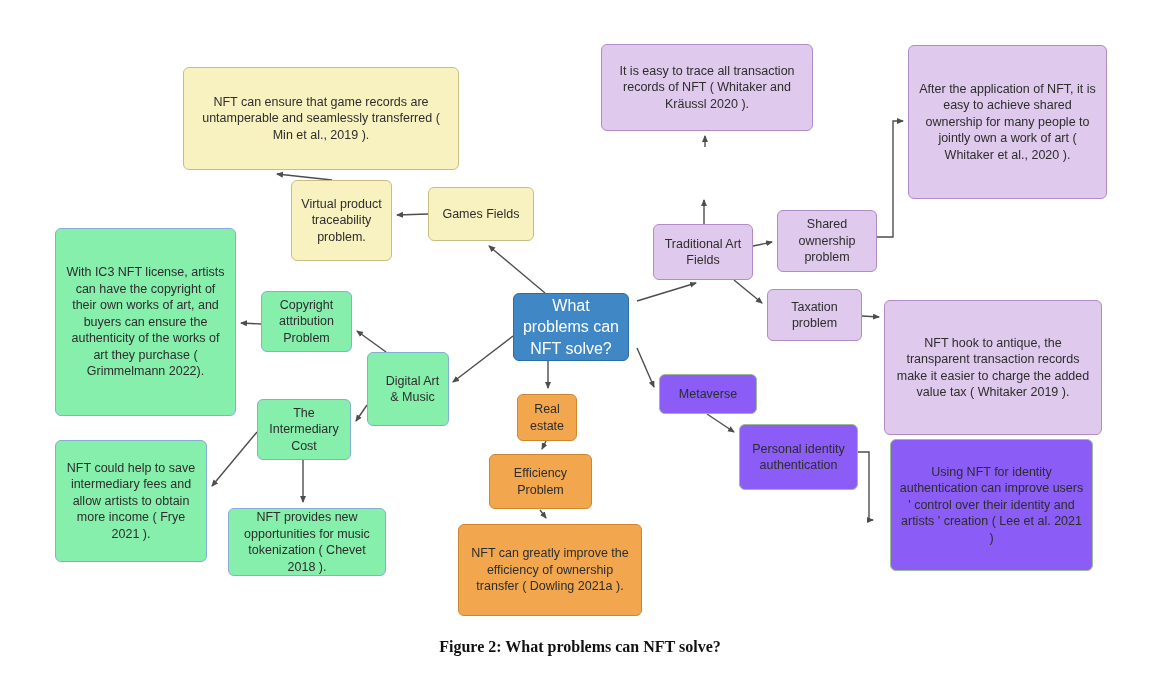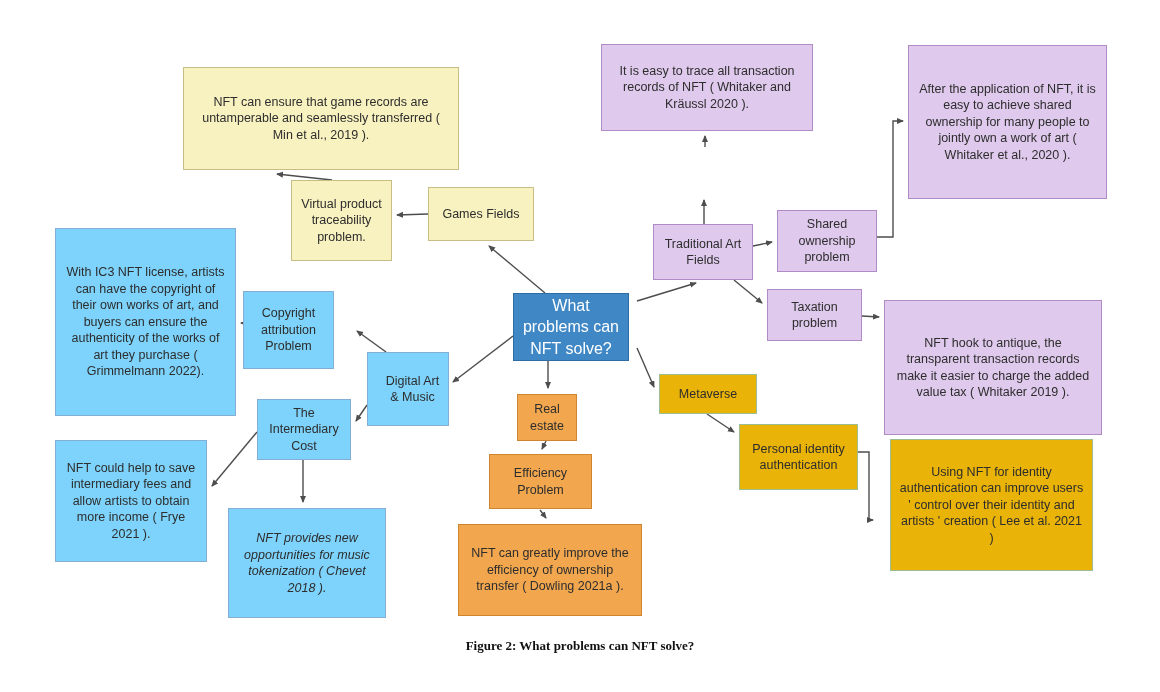--- a/index.html
+++ b/index.html
@@ -13,42 +13,42 @@
     background: #ffffff;
     overflow: hidden;
   }
   .edges { position: absolute; left: 0; top: 0; }
   .node {
     position: absolute;
     display: flex;
     align-items: center;
     justify-content: center;
     text-align: center;
-    border-radius: 0;
+    border-radius: 6px;
     border: 1px solid #999;
     font-size: 12.5px;
     line-height: 1.32;
     color: #2d2d2d;
     padding: 5px 7px;
   }
   .yellow  { background: #F8F2C0; border-color: #C8BE85; }
-  .blue    { background: #7dd3fc; border-color: #84AED3; }
+  .blue    { background: #86efac; border-color: #84AED3; }
   .purple  { background: #DFC9EC; border-color: #B08BC5; }
-  .green   { background: #eab308; border-color: #9CBD91; }
+  .green   { background: #8b5cf6; border-color: #9CBD91; }
   .orange  { background: #F2A74F; border-color: #CE8530; }
   .center-node { background: #3F87C5; border-color: #2E6CA4; color: #ffffff; }
   .caption {
     position: absolute;
     left: 0;
     width: 100%;
     top: 638px;
     text-align: center;
     font-family: "Liberation Serif", serif;
     font-weight: 700;
-    font-size: 13px;
+    font-size: 16px;
     color: #111111;
   }
 </style>
 </head>
 <body>
 
 <div class="figure">
 
   <svg class="edges" width="1160" height="692" aria-hidden="true">
     <defs>
@@ -93,25 +93,25 @@
   <div class="node purple" style="left:777px;top:210px;width:100px;height:62px;">Shared ownership problem</div>
   <div class="node purple" style="left:908px;top:45px;width:199px;height:154px;">After the application of NFT, it is easy to achieve shared ownership for many people to jointly own a work of art ( Whitaker et al., 2020 ).</div>
   <div class="node purple" style="left:767px;top:289px;width:95px;height:52px;">Taxation problem</div>
   <div class="node purple" style="left:884px;top:300px;width:218px;height:135px;">NFT hook to antique, the transparent transaction records make it easier to charge the added value tax ( Whitaker 2019 ).</div>
 
   <div class="node green" style="left:659px;top:374px;width:98px;height:40px;">Metaverse</div>
   <div class="node green" style="left:739px;top:424px;width:119px;height:66px;">Personal identity authentication</div>
   <div class="node green" style="left:878px;top:439px;width:203px;height:132px;margin-left:12px;">Using NFT for identity authentication can improve users ' control over their identity and artists ' creation ( Lee et al. 2021 )</div>
 
   <div class="node blue" style="left:367px;top:352px;width:82px;height:74px;padding-left:16px;">Digital Art &amp; Music</div>
-  <div class="node blue" style="left:243px;top:291px;width:91px;height:78px;">Copyright attribution Problem</div>
+  <div class="node blue" style="left:261px;top:291px;width:91px;height:61px;">Copyright attribution Problem</div>
   <div class="node blue" style="left:55px;top:228px;width:181px;height:188px;">With IC3 NFT license, artists can have the copyright of their own works of art, and buyers can ensure the authenticity of the works of art they purchase ( Grimmelmann 2022).</div>
   <div class="node blue" style="left:257px;top:399px;width:94px;height:61px;">The Intermediary Cost</div>
   <div class="node blue" style="left:55px;top:440px;width:152px;height:122px;">NFT could help to save intermediary fees and allow artists to obtain more income ( Frye 2021 ).</div>
-  <div class="node blue" style="left:228px;top:508px;width:158px;height:110px;font-style:italic;">NFT provides new opportunities for music tokenization ( Chevet 2018 ).</div>
+  <div class="node blue" style="left:228px;top:508px;width:158px;height:68px;">NFT provides new opportunities for music tokenization ( Chevet 2018 ).</div>
 
   <div class="node orange" style="left:517px;top:394px;width:60px;height:47px;">Real estate</div>
   <div class="node orange" style="left:489px;top:454px;width:103px;height:55px;">Efficiency Problem</div>
   <div class="node orange" style="left:458px;top:524px;width:184px;height:92px;">NFT can greatly improve the efficiency of ownership transfer ( Dowling 2021a ).</div>
 
   <div class="caption">Figure 2: What problems can NFT solve?</div>
 
 </div>
 
 </body></html>

